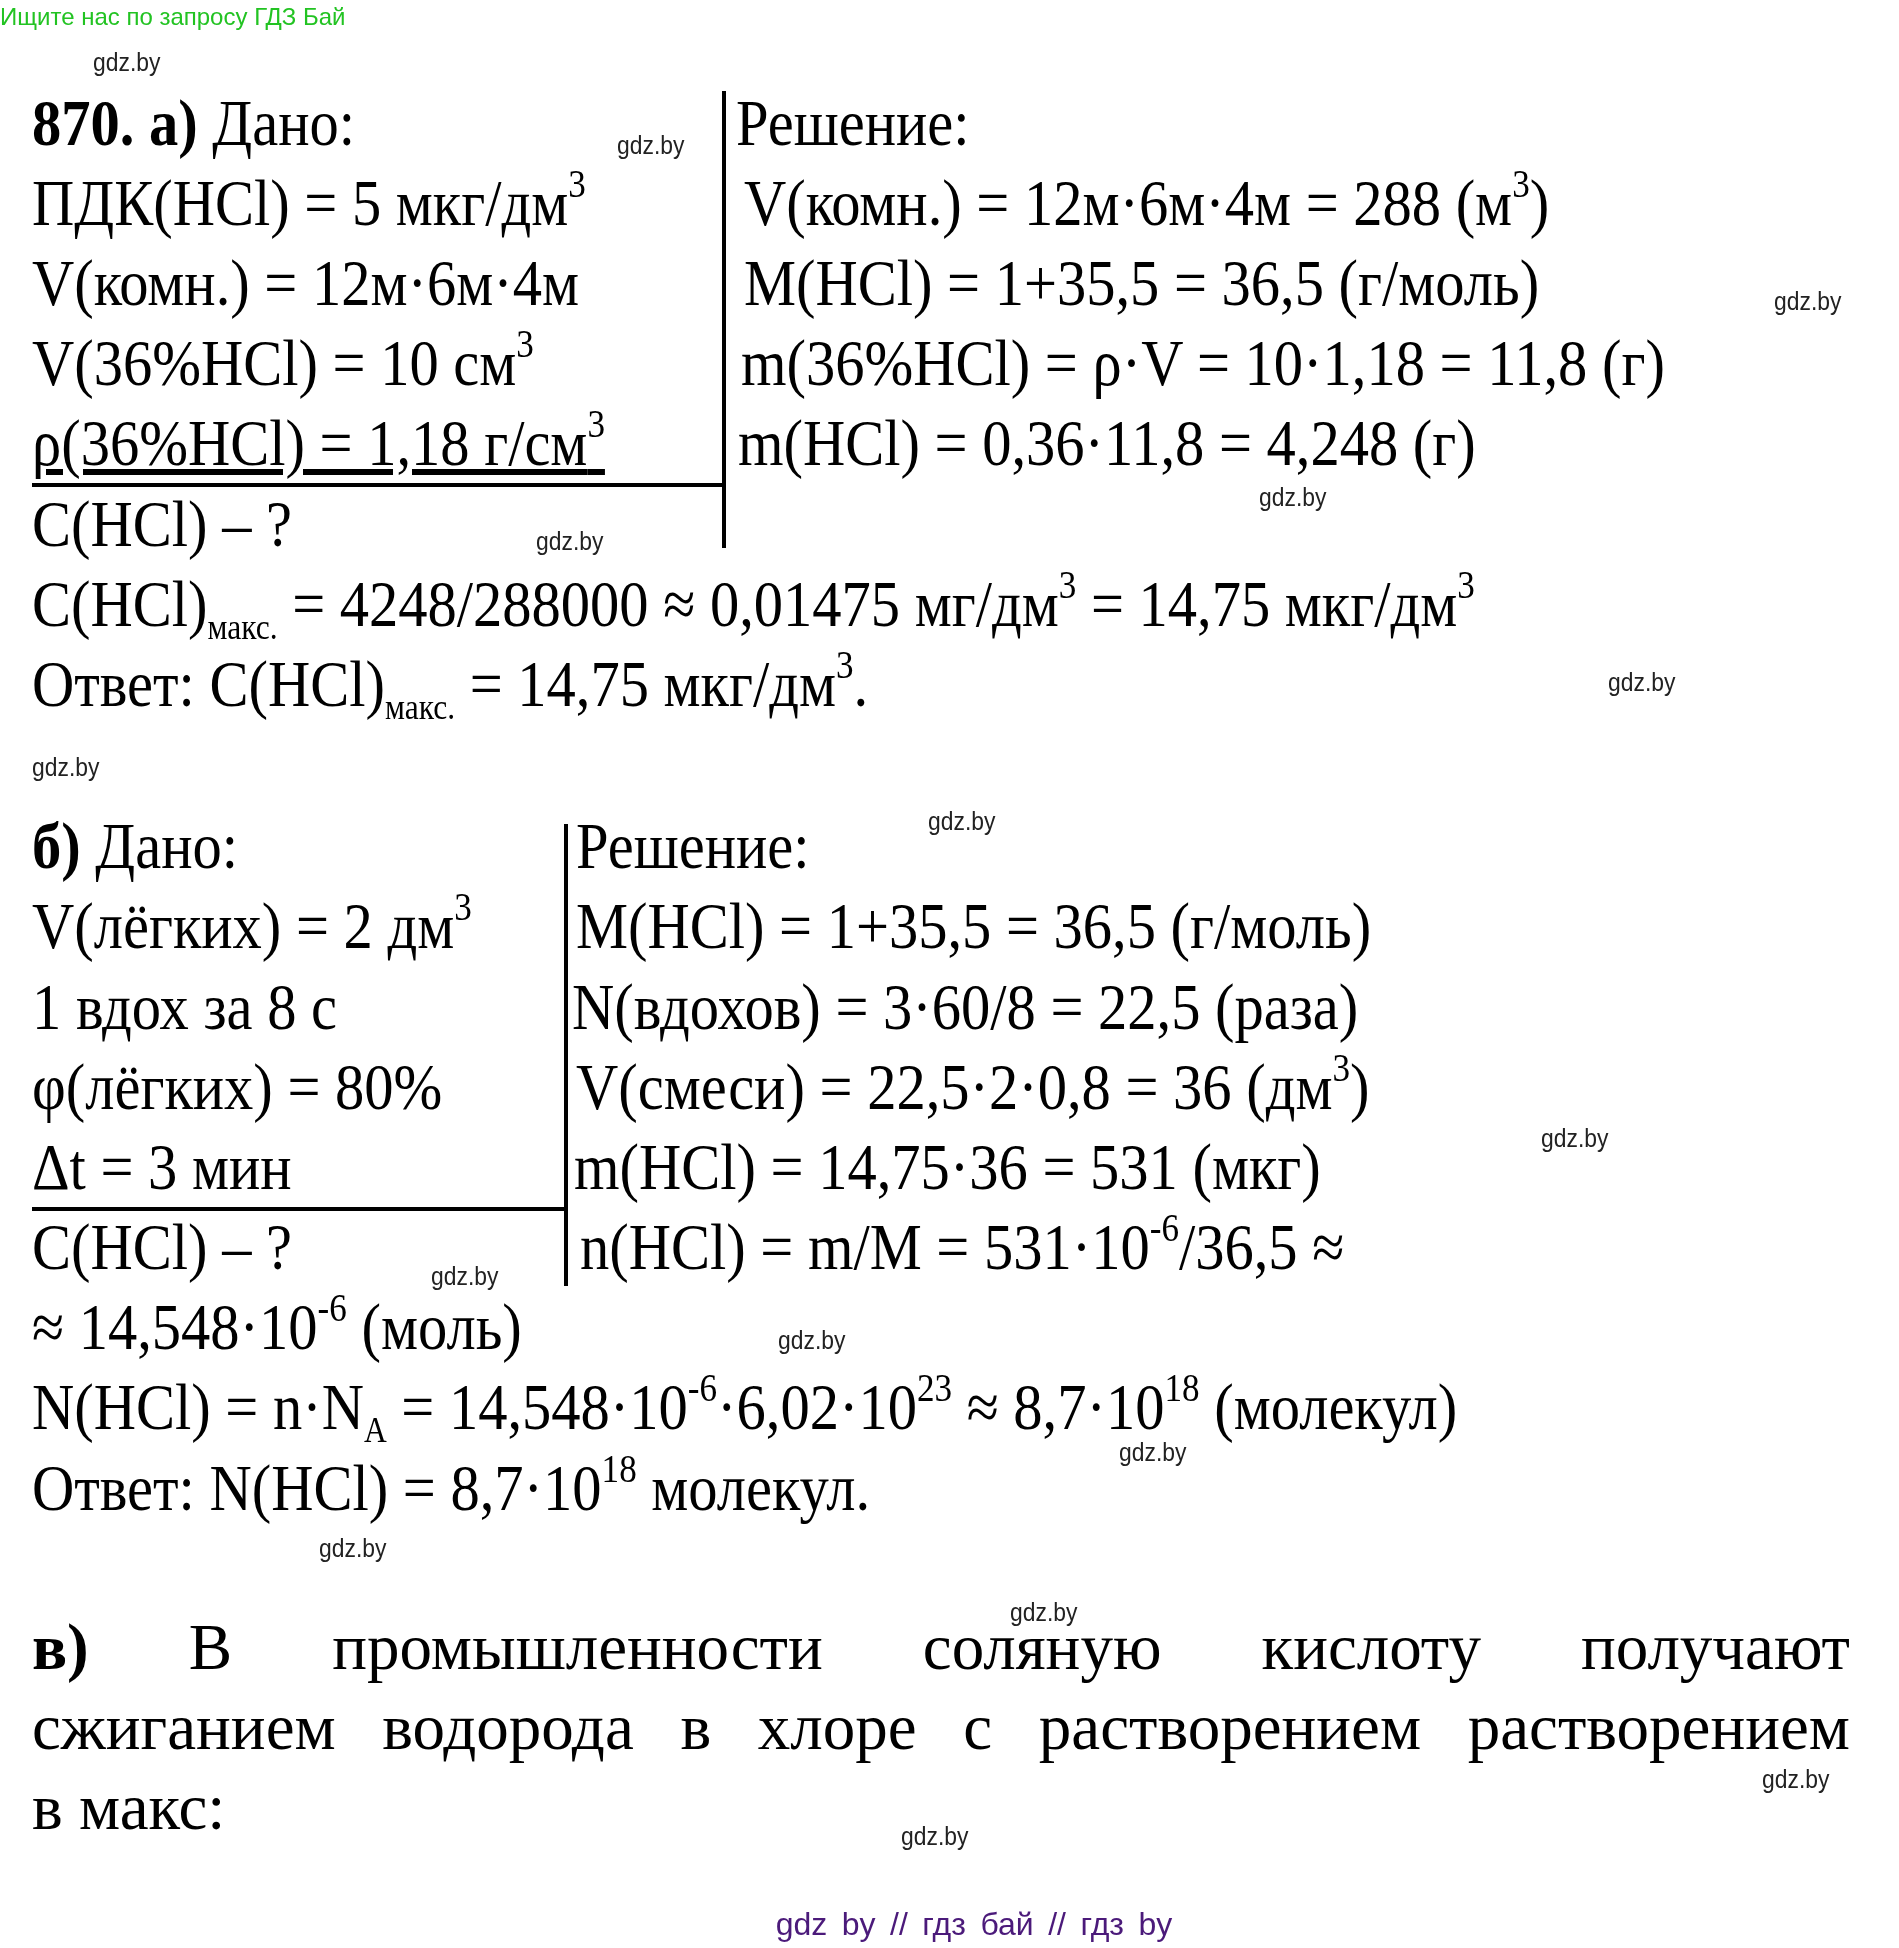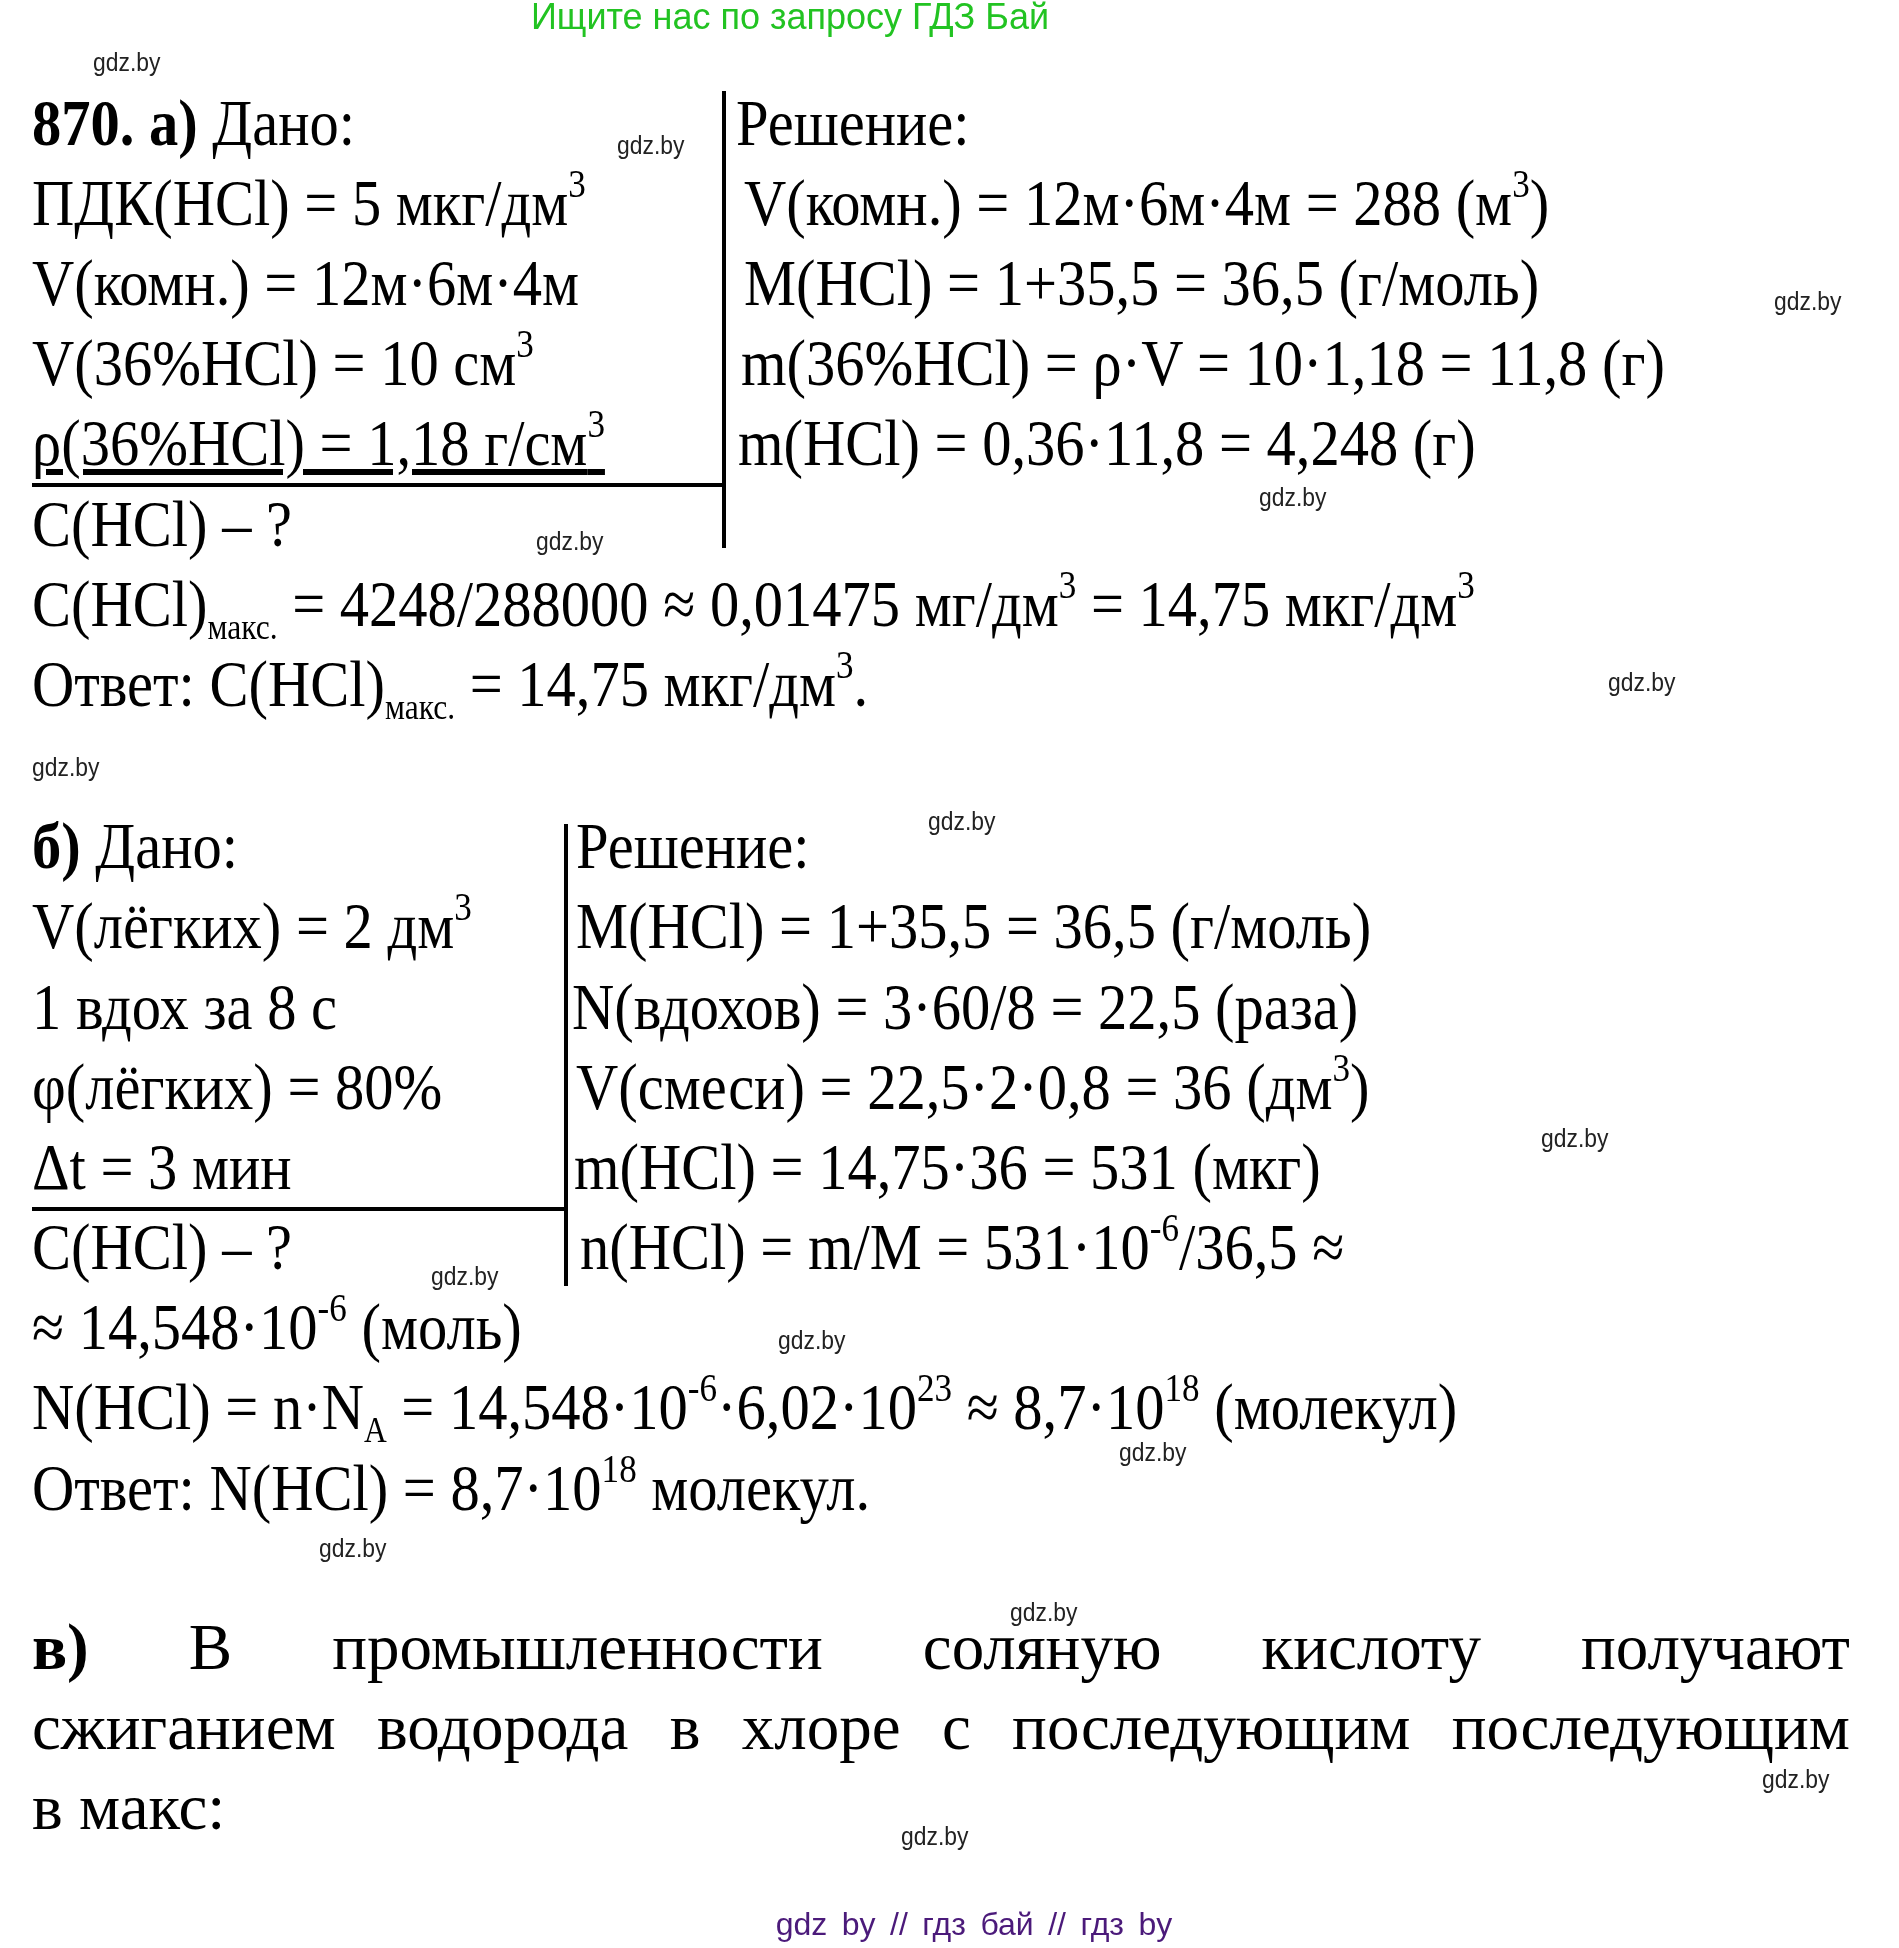--- a/index.html
+++ b/index.html
@@ -1,17 +1,17 @@
 <!DOCTYPE html>
 <html style="font-size:15px"><head>
 <meta charset="utf-8">
 <style>
   html,body{margin:0;padding:0;background:#ffffff;}
   body{width:1900px;height:1948px;position:relative;overflow:hidden;font-family:"Liberation Serif","DejaVu Serif",serif;color:#000;}
-  .banner{position:absolute;top:0;left:0;width:1580px;text-align:center;font-family:"Liberation Sans","DejaVu Sans",sans-serif;font-size:36px;line-height:34px;}
+  .banner{position:absolute;top:0;left:0;width:1580px;font-family:"Liberation Sans","DejaVu Sans",sans-serif;font-size:24px;line-height:34px;}
   .footer{position:absolute;top:1907px;left:0;width:1900px;text-align:center;font-family:"Liberation Sans","DejaVu Sans",sans-serif;font-size:32px;line-height:34px;word-spacing:5.6px;margin-left:24px;}
   .wm{position:absolute;font-family:"Liberation Sans","DejaVu Sans",sans-serif;font-size:26px;color:#222;line-height:28px;transform:scaleX(0.88);transform-origin:left top;}
   .ln{position:absolute;font-size:65px;line-height:75px;white-space:nowrap;transform:scaleX(0.9);transform-origin:left top;}
   .ln sup{font-size:39px;vertical-align:0;position:relative;top:-28px;line-height:0;}
   .ln sub{font-size:35px;vertical-align:0;position:relative;top:13px;line-height:0;}
   b{font-weight:bold;}
   .vline{position:absolute;width:3.7px;background:#000;}
   .hline{position:absolute;height:3.7px;background:#000;}
   .para{position:absolute;left:32px;width:1818px;font-size:65px;line-height:80px;text-align:justify;text-align-last:left;}
   .para .first{display:block;text-align-last:justify;}
@@ -90,19 +90,19 @@
     <span>N(HCl) = n·N</span><sub>A</sub><span> = 14,548·10</span><sup>-6</sup><span>·6,02·10</span><sup>23</sup><span> ≈ 8,7·10</span><sup>18</sup><span> (молекул)</span>
   </div>
   <div class="ln" style="left:32px;top:1451px">
     <span>Ответ: N(HCl) = 8,7·10</span><sup>18</sup><span> молекул.</span>
   </div>
 </section>
 
 <section>
   <div class="para" style="top:1607px">
     <span class="first"><b>в)</b> <span>В промышленности соляную кислоту получают</span></span>
-    <span class="first">сжиганием водорода в хлоре с последующим последующим</span>
+    <span class="first">сжиганием водорода в хлоре с растворением растворением</span>
     <span>в макс:</span>
   </div>
 </section>
 
 <div class="footer" style="color:#4b1a7a">gdz by  //  гдз бай  //  гдз by</div>
 
 
 </body></html>

